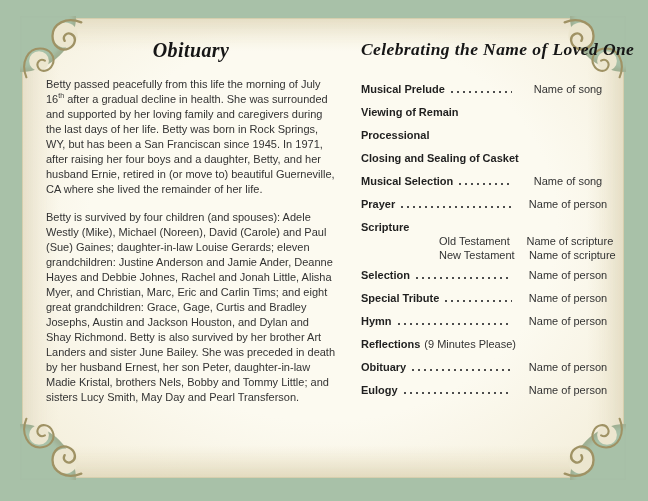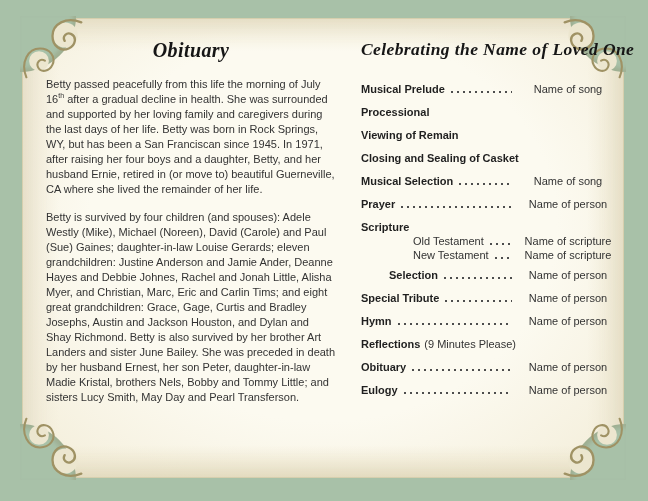--- a/index.html
+++ b/index.html
@@ -53,22 +53,22 @@
     font-size:11px; line-height:15px; color:var(--ink);
   }
   .body-para sup{font-size:7px; line-height:0;}
   
   .svc-row{
     display:flex; align-items:flex-start;
     font-size:11px; line-height:13px; color:var(--ink);
     margin-bottom:10px;
   }
   .svc-head{margin-bottom:1px;}
-  .svc-sub{margin-left:52px; margin-bottom:1px;}
-  .svc-sub + .svc-row:not(.svc-sub){margin-top:7px;margin-left:28px;}
+  .svc-sub{margin-left:78px; margin-bottom:1px;}
+  .svc-sub + .svc-row:not(.svc-sub){margin-top:7px;}
   .svc-label{font-weight:bold; color:#1f1f1f; white-space:nowrap;}
   .svc-sub .svc-label{font-weight:normal; color:var(--ink);}
   .svc-suffix{white-space:nowrap; margin-left:4px;}
   .dots{
     flex:1; height:12px; margin:0 6px;
     background-image: radial-gradient(circle at 1px 9px, #4d4d4d 0.9px, transparent 1.2px);
     background-size:6px 12px; background-repeat:repeat-x;
   }
   .svc-value{width:100px; text-align:center; white-space:nowrap;}
 </style>
@@ -122,24 +122,24 @@
 
     <div class="right-col">
       <div class="page-title rp-title">Celebrating the Name of Loved One</div>
       <div id="service-list">
           <div class="svc-row">
             <span class="svc-label">Musical Prelude</span>
             <span class="dots"></span>
             <span class="svc-value">Name of song</span>
           </div>
           <div class="svc-row">
-            <span class="svc-label">Processional</span>
+            <span class="svc-label">Viewing of Remain</span>
           </div>
           <div class="svc-row">
-            <span class="svc-label">Viewing of Remain</span>
+            <span class="svc-label">Processional</span>
           </div>
           <div class="svc-row">
             <span class="svc-label">Closing and Sealing of Casket</span>
           </div>
           <div class="svc-row">
             <span class="svc-label">Musical Selection</span>
             <span class="dots"></span>
             <span class="svc-value">Name of song</span>
           </div>
           <div class="svc-row">

